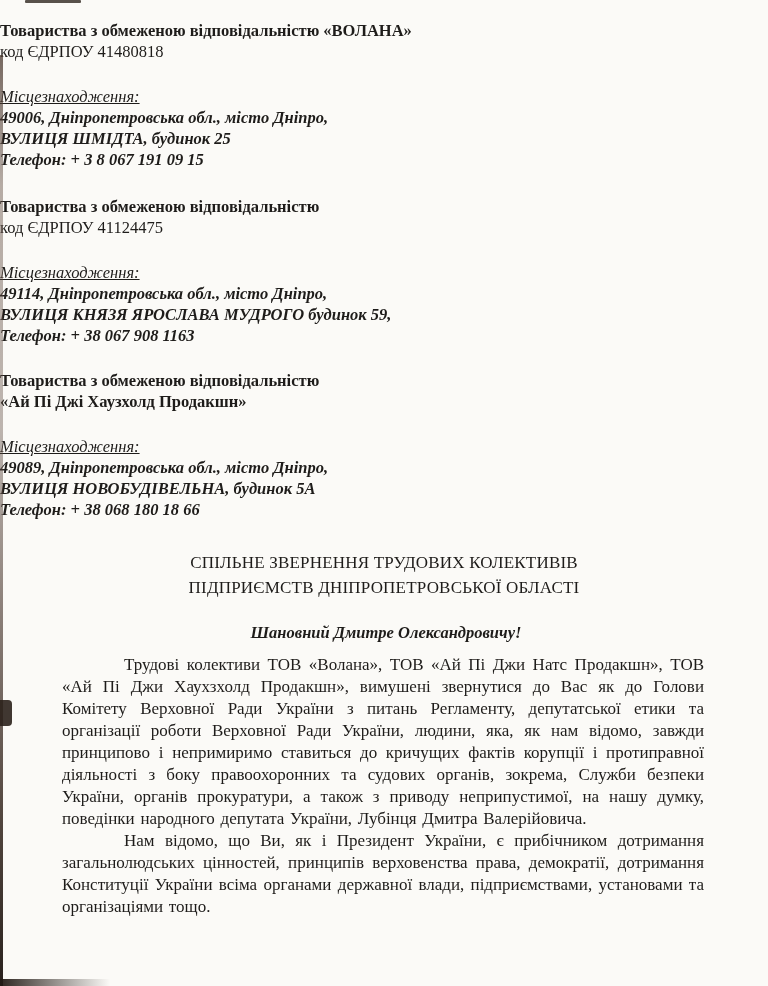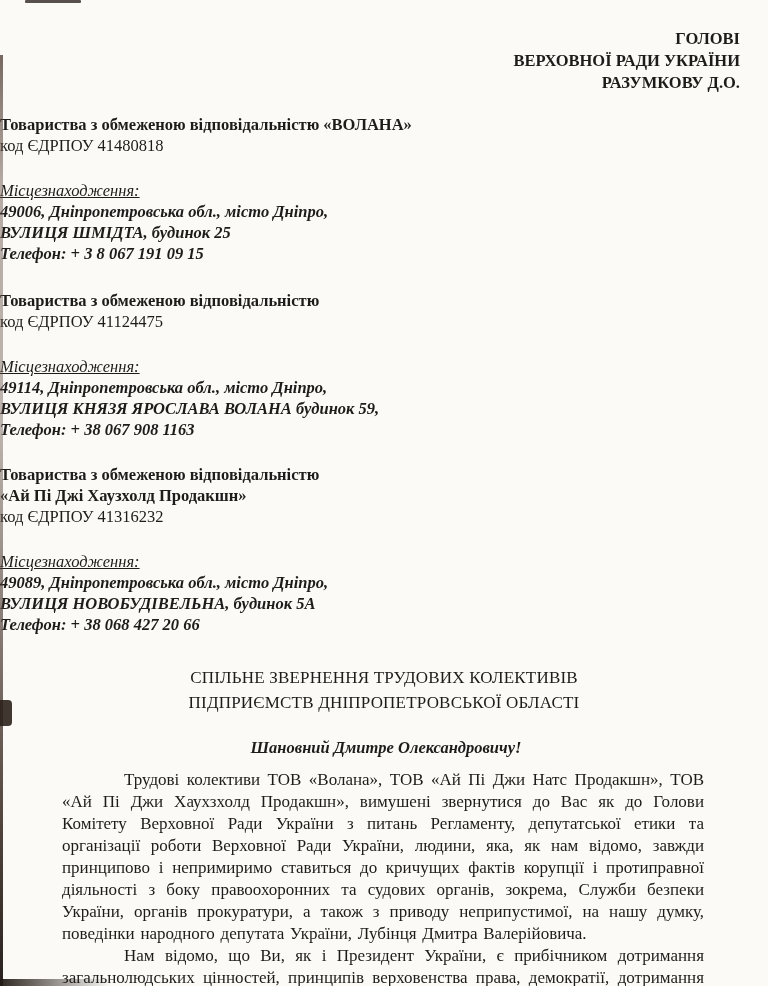--- a/index.html
+++ b/index.html
@@ -68,52 +68,46 @@
 </head>
 <body>
 
 <div class="page">
 
   <div class="artifact top-dash"></div>
   <div class="artifact left-stripe"></div>
   <div class="artifact left-blob"></div>
   <div class="artifact bottom-band"></div>
 
-  <div class="addressee">
-    <div>ГОЛОВІ</div>
-    <div>ВЕРХОВНОЇ РАДИ УКРАЇНИ</div>
-    <div>РАЗУМКОВУ Д.О.</div>
-  </div>
 
   <div class="sender sender-1">
     <div class="b">Товариства з обмеженою відповідальністю «ВОЛАНА»</div>
     <div>код ЄДРПОУ 41480818</div>
     <div class="loc">Місцезнаходження:</div>
     <div class="it">49006, Дніпропетровська обл., місто Дніпро,</div>
     <div class="it">ВУЛИЦЯ ШМІДТА, будинок 25</div>
     <div class="it">Телефон: + 3 8  067 191 09 15</div>
   </div>
 
   <div class="sender sender-2">
     <div class="b">Товариства з обмеженою відповідальністю</div>
     <div>код ЄДРПОУ 41124475</div>
     <div class="loc">Місцезнаходження:</div>
     <div class="it">49114, Дніпропетровська обл., місто Дніпро,</div>
-    <div class="it">ВУЛИЦЯ КНЯЗЯ ЯРОСЛАВА ВОЛАНА будинок 59,</div>
+    <div class="it">ВУЛИЦЯ КНЯЗЯ ЯРОСЛАВА МУДРОГО будинок 59,</div>
     <div class="it">Телефон: + 38 067 908 1163</div>
   </div>
 
   <div class="sender sender-3">
     <div class="b">Товариства з обмеженою відповідальністю</div>
     <div class="b">«Ай Пі Джі Хаузхолд Продакшн»</div>
-    <div>код ЄДРПОУ 41316232</div>
     <div class="loc">Місцезнаходження:</div>
     <div class="it">49089, Дніпропетровська обл., місто Дніпро,</div>
     <div class="it">ВУЛИЦЯ НОВОБУДІВЕЛЬНА, будинок 5А</div>
-    <div class="it">Телефон: + 38 068 427 20 66</div>
+    <div class="it">Телефон: + 38 068 180 18 66</div>
   </div>
 
   <div class="title">
     <div>СПІЛЬНЕ ЗВЕРНЕННЯ ТРУДОВИХ КОЛЕКТИВІВ</div>
     <div>ПІДПРИЄМСТВ ДНІПРОПЕТРОВСЬКОЇ ОБЛАСТІ</div>
   </div>
 
   <div class="salutation">Шановний Дмитре Олександровичу!</div>
 
   <div class="body">

